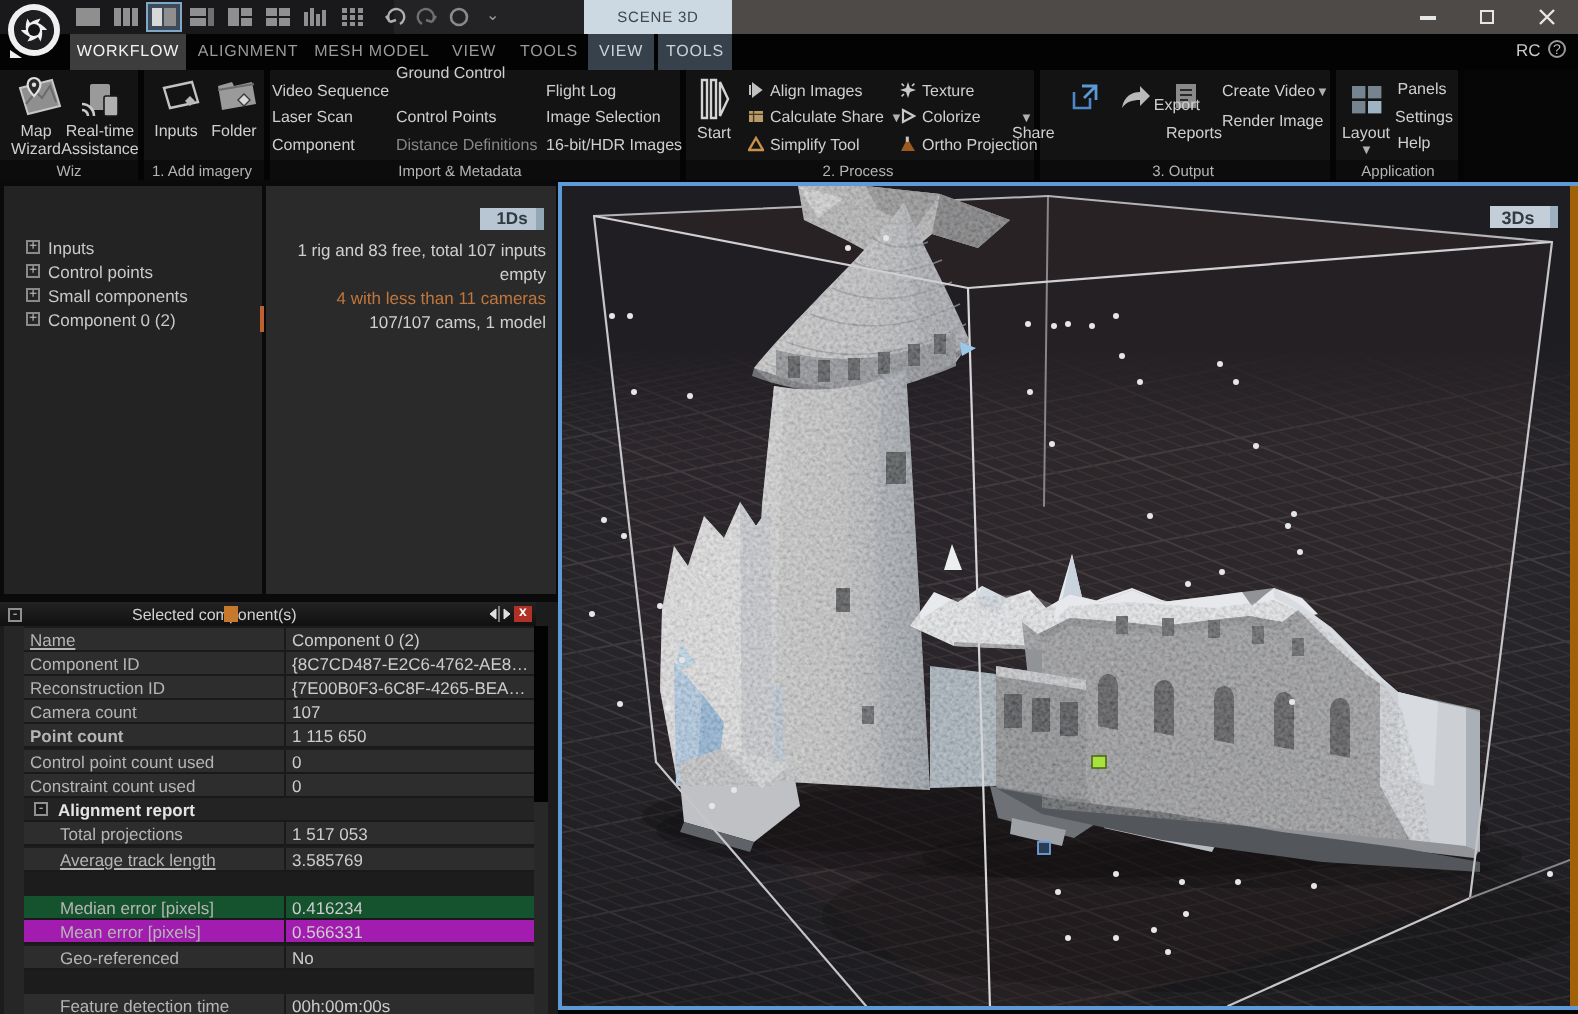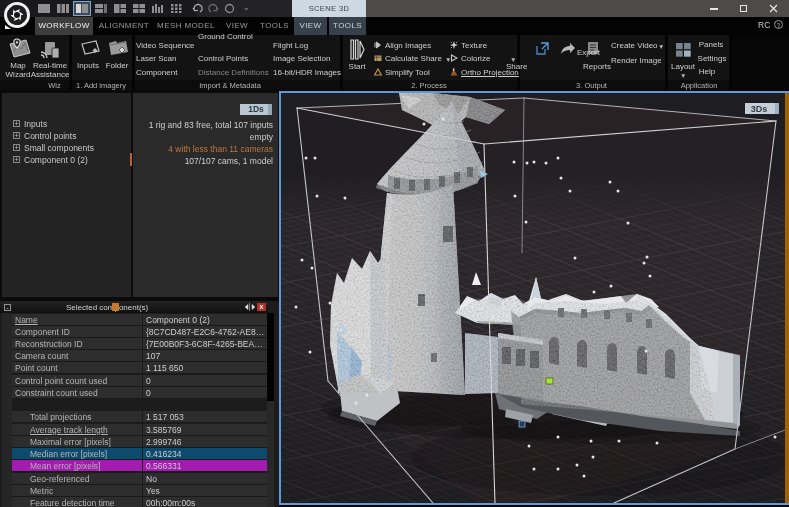--- a/index.html
+++ b/index.html
@@ -111,21 +111,21 @@
 <div class="tab" style="left:256px;width:37px;">TOOLS</div>
 <div class="tab" style="left:294px;width:33px;background:#36414b;color:#c9d3db;">VIEW</div>
 <div class="tab" style="left:329px;width:37px;background:#36414b;color:#c9d3db;">TOOLS</div>
 <div class="rt" style="left:758px;top:21px;color:#c9c9c9;font-size:8.5px;">RC</div>
 <div class="abs" style="left:774px;top:20px;width:9px;height:9px;border:1px solid #9a9a9a;border-radius:50%;
      color:#b9b9b9;font-size:7px;line-height:9px;text-align:center;">?</div>
 
 <div class="abs" style="left:0;top:35px;width:789px;height:45px;background:#131313;"></div>
 <div class="abs" style="left:0;top:80px;width:731px;height:10px;background:#0c0c0c;"></div>
 <div class="abs" style="left:731px;top:35px;width:58px;height:55px;background:#060606;"></div>
-<div class="cap" style="left:0px;top:81px;width:69px;margin-left:20px;">Wiz</div>
+<div class="cap" style="left:0px;top:81px;width:69px;">Wiz</div>
     <div class="cap" style="left:71px;top:81px;width:60px;">1. Add imagery</div>
     <div class="cap" style="left:134px;top:81px;width:192px;">Import &amp; Metadata</div>
     <div class="cap" style="left:342px;top:81px;width:174px;">2. Process</div>
     <div class="cap" style="left:519px;top:81px;width:145px;">3. Output</div>
     <div class="cap" style="left:667px;top:81px;width:64px;">Application</div>
     <div class="abs" style="left:69px;top:35px;width:3px;height:55px;background:#040404;"></div>
     <div class="abs" style="left:132px;top:35px;width:3px;height:55px;background:#040404;"></div>
     <div class="abs" style="left:340px;top:35px;width:3px;height:55px;background:#040404;"></div>
     <div class="abs" style="left:517px;top:35px;width:3px;height:55px;background:#040404;"></div>
     <div class="abs" style="left:665px;top:35px;width:3px;height:55px;background:#040404;"></div>
@@ -193,21 +193,21 @@
     </svg>
     <div class="rt" style="left:461px;top:40.5px;">Texture</div>
     <svg class="abs" style="left:450px;top:54.0px;" width="8" height="8" viewBox="0 0 8 8">
       <path d="M1.5,1 L7,4 L1.5,7 Z" fill="none" stroke="#c8c8c8" stroke-width="1.1"></path>
     </svg>
     <div class="rt" style="left:461px;top:54.0px;">Colorize</div>
     <svg class="abs" style="left:450px;top:67.5px;" width="8" height="8" viewBox="0 0 8 8">
       <path d="M3.5,0.5 L4.8,3 L7.5,7.5 L0.5,7.5 L2.8,3 Z" fill="#9a5a20"></path>
       <rect x="2.9" y="0.3" width="1.5" height="2.6" fill="#c8c8c8"></rect>
     </svg>
-    <div class="rt" style="left:461px;top:67.5px;text-decoration:underline;">Ortho Projection</div>
+    <div class="rt" style="left:461px;top:67.5px;">Ortho Projection</div>
     <div class="rt" style="left:510px;top:55px;font-size:6.5px;color:#b0b0b0;">▼</div>
     <svg class="abs" style="left:536px;top:42px;" width="13" height="13" viewBox="0 0 13 13">
 <path d="M1,4 L1,12 L9,12 L9,7" fill="none" stroke="#4a88c8" stroke-width="1.3"></path>
 <path d="M5,1 L12,1 L12,8 M12,1 L6,7" stroke="#5b9bd5" stroke-width="1.4" fill="none"></path>
 </svg>
     <svg class="abs" style="left:560px;top:42px;" width="16" height="13" viewBox="0 0 16 13">
 <path d="M1,12 C2,6 6,4 10,4 L10,1 L15,6 L10,11 L10,8 C6,8 3,9 1,12 Z" fill="#b9b9b9"></path>
 </svg>
     <svg class="abs" style="left:587px;top:41px;" width="12" height="14" viewBox="0 0 12 14">
 <rect x="1" y="1" width="10" height="12" fill="#8a8a8a"></rect>
@@ -278,67 +278,61 @@
       <div class="plab" style="left:13px;">Reconstruction ID</div>
       <div class="pval">{7E00B0F3-6C8F-4265-BEA0-30...</div>
     </div>
     <div class="prow" style="top:350.2px;background:#2d2d2d;">
       <div class="abs" style="left:140px;top:0;width:1px;height:12px;background:#1a1a1a;"></div>
       <div class="plab" style="left:13px;">Camera count</div>
       <div class="pval">107</div>
     </div>
     <div class="prow" style="top:362.4px;background:#2d2d2d;">
       <div class="abs" style="left:140px;top:0;width:1px;height:12px;background:#1a1a1a;"></div>
-      <div class="plab" style="left:13px;">Point count</div>
+      <div class="plab" style="left:13px;font-weight:bold;">Point count</div>
       <div class="pval">1 115 650</div>
     </div>
     <div class="prow" style="top:374.7px;background:#2d2d2d;">
       <div class="abs" style="left:140px;top:0;width:1px;height:12px;background:#1a1a1a;"></div>
       <div class="plab" style="left:13px;">Control point count used</div>
       <div class="pval">0</div>
     </div>
     <div class="prow" style="top:386.9px;background:#2d2d2d;">
       <div class="abs" style="left:140px;top:0;width:1px;height:12px;background:#1a1a1a;"></div>
       <div class="plab" style="left:13px;">Constraint count used</div>
       <div class="pval">0</div>
     </div>
+    <div class="prow" style="top:399.1px;background:#232323;">
+      <div class="abs" style="left:15px;top:2px;width:7px;height:7px;border:1px solid #909090;background:#1a1a1a;color:#c0c0c0;font-size:7px;line-height:5px;text-align:center;">-</div>
+      <div class="plab" style="left:27px;color:#e4e4e4;font-weight:bold;">Alignment report</div>
+    </div>
     <div class="prow" style="top:411.3px;background:#2d2d2d;">
       <div class="abs" style="left:140px;top:0;width:1px;height:12px;background:#1a1a1a;"></div>
       <div class="plab" style="left:28px;">Total projections</div>
       <div class="pval">1 517 053</div>
     </div>
     <div class="prow" style="top:423.6px;background:#2d2d2d;">
       <div class="abs" style="left:140px;top:0;width:1px;height:12px;background:#1a1a1a;"></div>
       <div class="plab" style="left:28px;text-decoration:underline;">Average track length</div>
       <div class="pval">3.585769</div>
     </div>
-    <div class="prow" style="top:435.8px;background:#2d2d2d;">
-      <div class="abs" style="left:140px;top:0;width:1px;height:12px;background:#1a1a1a;"></div>
-      <div class="plab" style="left:28px;">Maximal error [pixels]</div>
-      <div class="pval">2.999746</div>
-    </div>
-    <div class="prow" style="top:448.0px;background:#0c4a6e;">
+    <div class="prow" style="top:448.0px;background:#14532d;">
       <div class="abs" style="left:140px;top:0;width:1px;height:12px;background:#1a1a1a;"></div>
       <div class="plab" style="left:28px;">Median error [pixels]</div>
       <div class="pval">0.416234</div>
     </div>
     <div class="prow" style="top:460.3px;background:#a21caf;">
       <div class="abs" style="left:140px;top:0;width:1px;height:12px;background:#1a1a1a;"></div>
       <div class="plab" style="left:28px;">Mean error [pixels]</div>
       <div class="pval">0.566331</div>
     </div>
     <div class="prow" style="top:472.5px;background:#2d2d2d;">
       <div class="abs" style="left:140px;top:0;width:1px;height:12px;background:#1a1a1a;"></div>
       <div class="plab" style="left:28px;">Geo-referenced</div>
       <div class="pval">No</div>
-    </div>
-    <div class="prow" style="top:484.7px;background:#2d2d2d;">
-      <div class="abs" style="left:140px;top:0;width:1px;height:12px;background:#1a1a1a;"></div>
-      <div class="plab" style="left:28px;">Metric</div>
-      <div class="pval">Yes</div>
     </div>
     <div class="prow" style="top:497.0px;background:#2d2d2d;">
       <div class="abs" style="left:140px;top:0;width:1px;height:12px;background:#1a1a1a;"></div>
       <div class="plab" style="left:28px;">Feature detection time</div>
       <div class="pval">00h:00m:00s</div>
     </div>
     <div class="abs" style="left:2px;top:313px;width:10px;height:194px;background:#262626;"></div>
     <div class="abs" style="left:267px;top:313px;width:7px;height:194px;background:#282828;"></div>
     <div class="abs" style="left:267px;top:313px;width:7px;height:88px;background:#030303;"></div>
 

